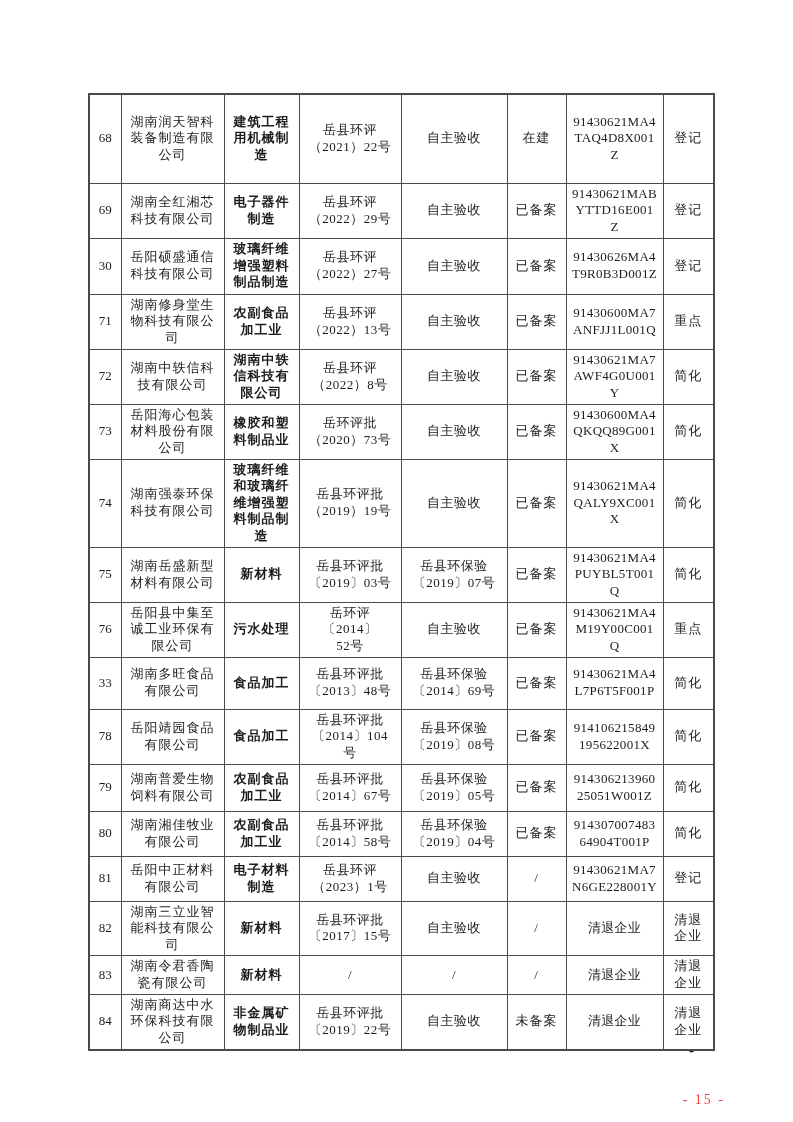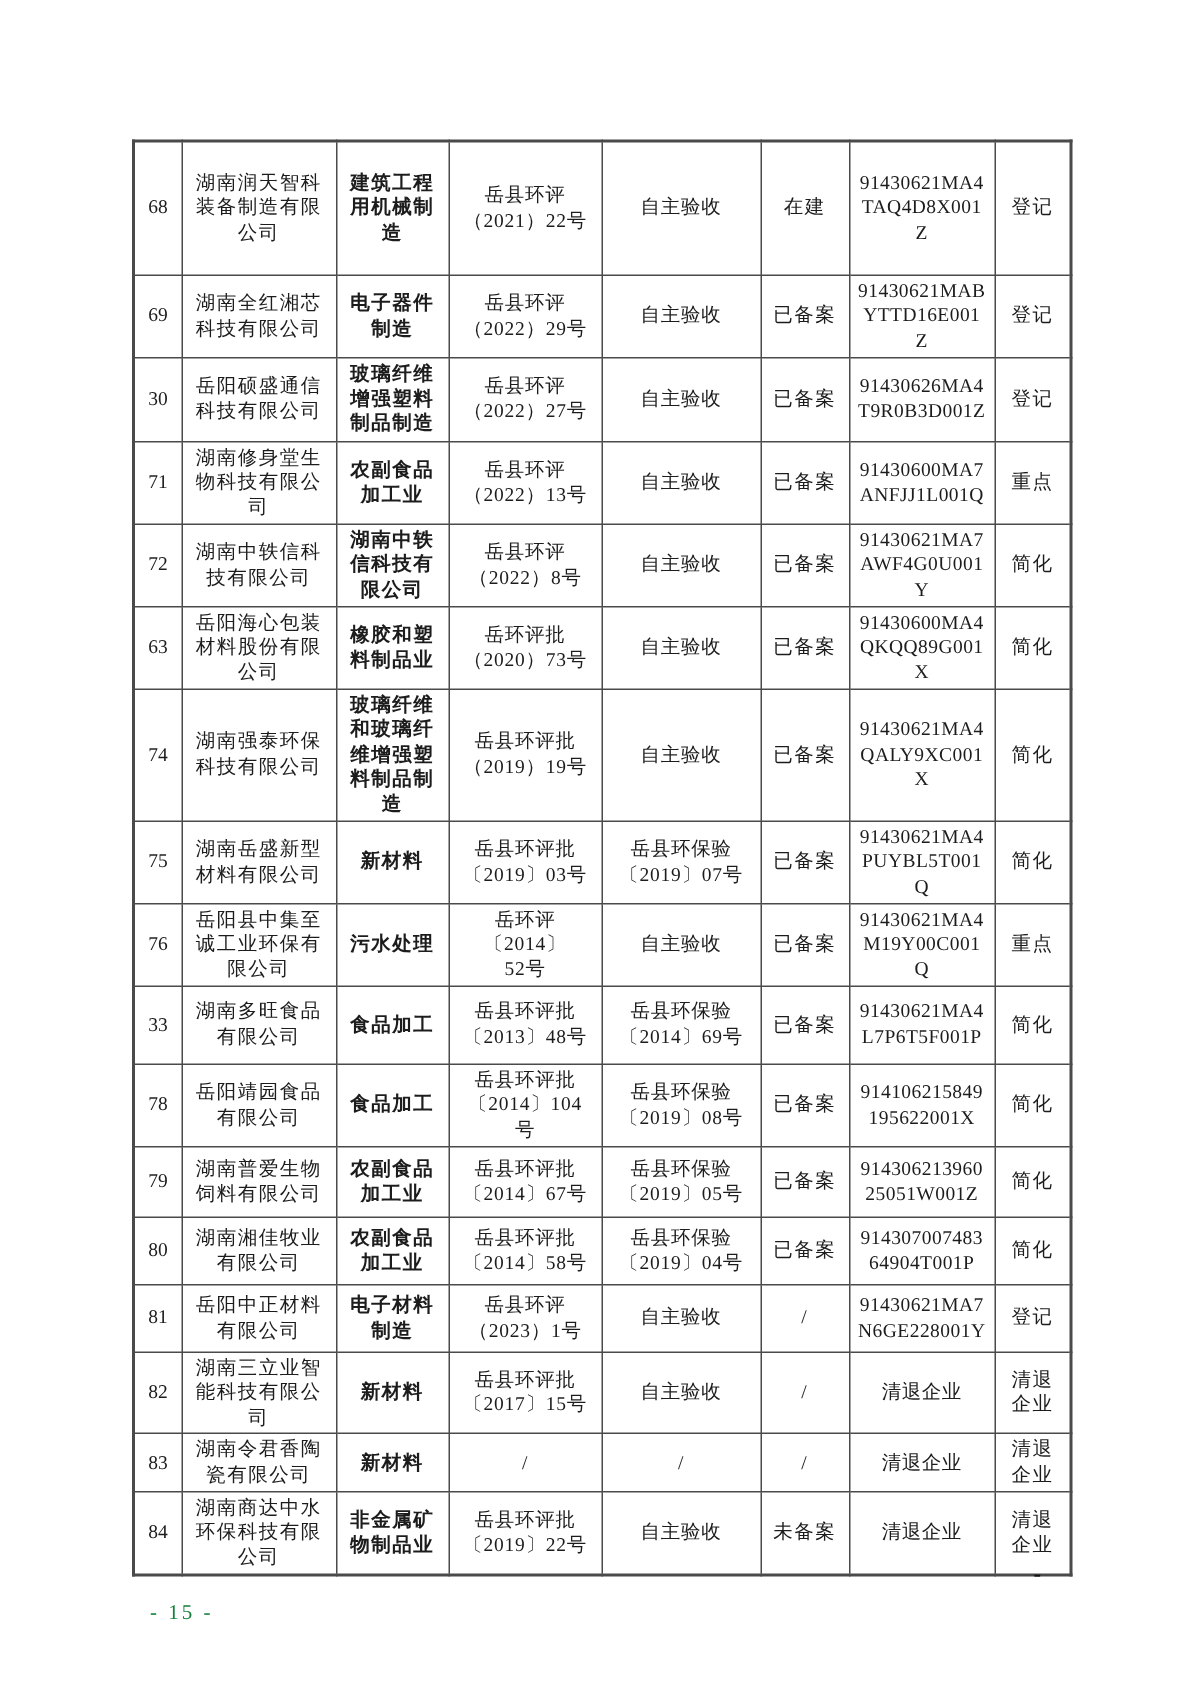--- a/index.html
+++ b/index.html
@@ -40,22 +40,22 @@
   tbody tr:nth-child(9){height:55px}
   tbody tr:nth-child(10){height:52px}
   tbody tr:nth-child(11){height:55px}
   tbody tr:nth-child(12){height:47px}
   tbody tr:nth-child(13){height:45px}
   tbody tr:nth-child(14){height:45px}
   tbody tr:nth-child(15){height:53px}
   tbody tr:nth-child(16){height:37px}
   tbody tr:nth-child(17){height:55px}
   .footer-num{
-    position:absolute;left:100px;width:625px;top:1068px;
-    text-align:left;font-size:14px;letter-spacing:2px;color:#15803d;
+    position:absolute;left:100px;width:625px;top:1092px;
+    text-align:right;font-size:14px;letter-spacing:2px;color:#ef4444;
   }
   .stray-dash{
     position:absolute;left:689px;top:1042px;
     font-size:15px;font-weight:bold;color:#111;
   }
 </style>
 </head>
 <body>
 
 <div class="page">
@@ -121,21 +121,21 @@
           <td class="c-company">湖南中轶信科技有限公司</td>
           <td class="c-industry">湖南中轶信科技有限公司</td>
           <td class="c-eia">岳县环评
 （2022）8号</td>
           <td class="c-acceptance">自主验收</td>
           <td class="c-filing">已备案</td>
           <td class="c-credit">91430621MA7AWF4G0U001Y</td>
           <td class="c-category">简化</td>
         </tr>
         <tr>
-          <td class="c-no">63</td>
+          <td class="c-no">73</td>
           <td class="c-company">岳阳海心包装材料股份有限公司</td>
           <td class="c-industry">橡胶和塑料制品业</td>
           <td class="c-eia">岳环评批
 （2020）73号</td>
           <td class="c-acceptance">自主验收</td>
           <td class="c-filing">已备案</td>
           <td class="c-credit">91430600MA4QKQQ89G001X</td>
           <td class="c-category">简化</td>
         </tr>
         <tr>

